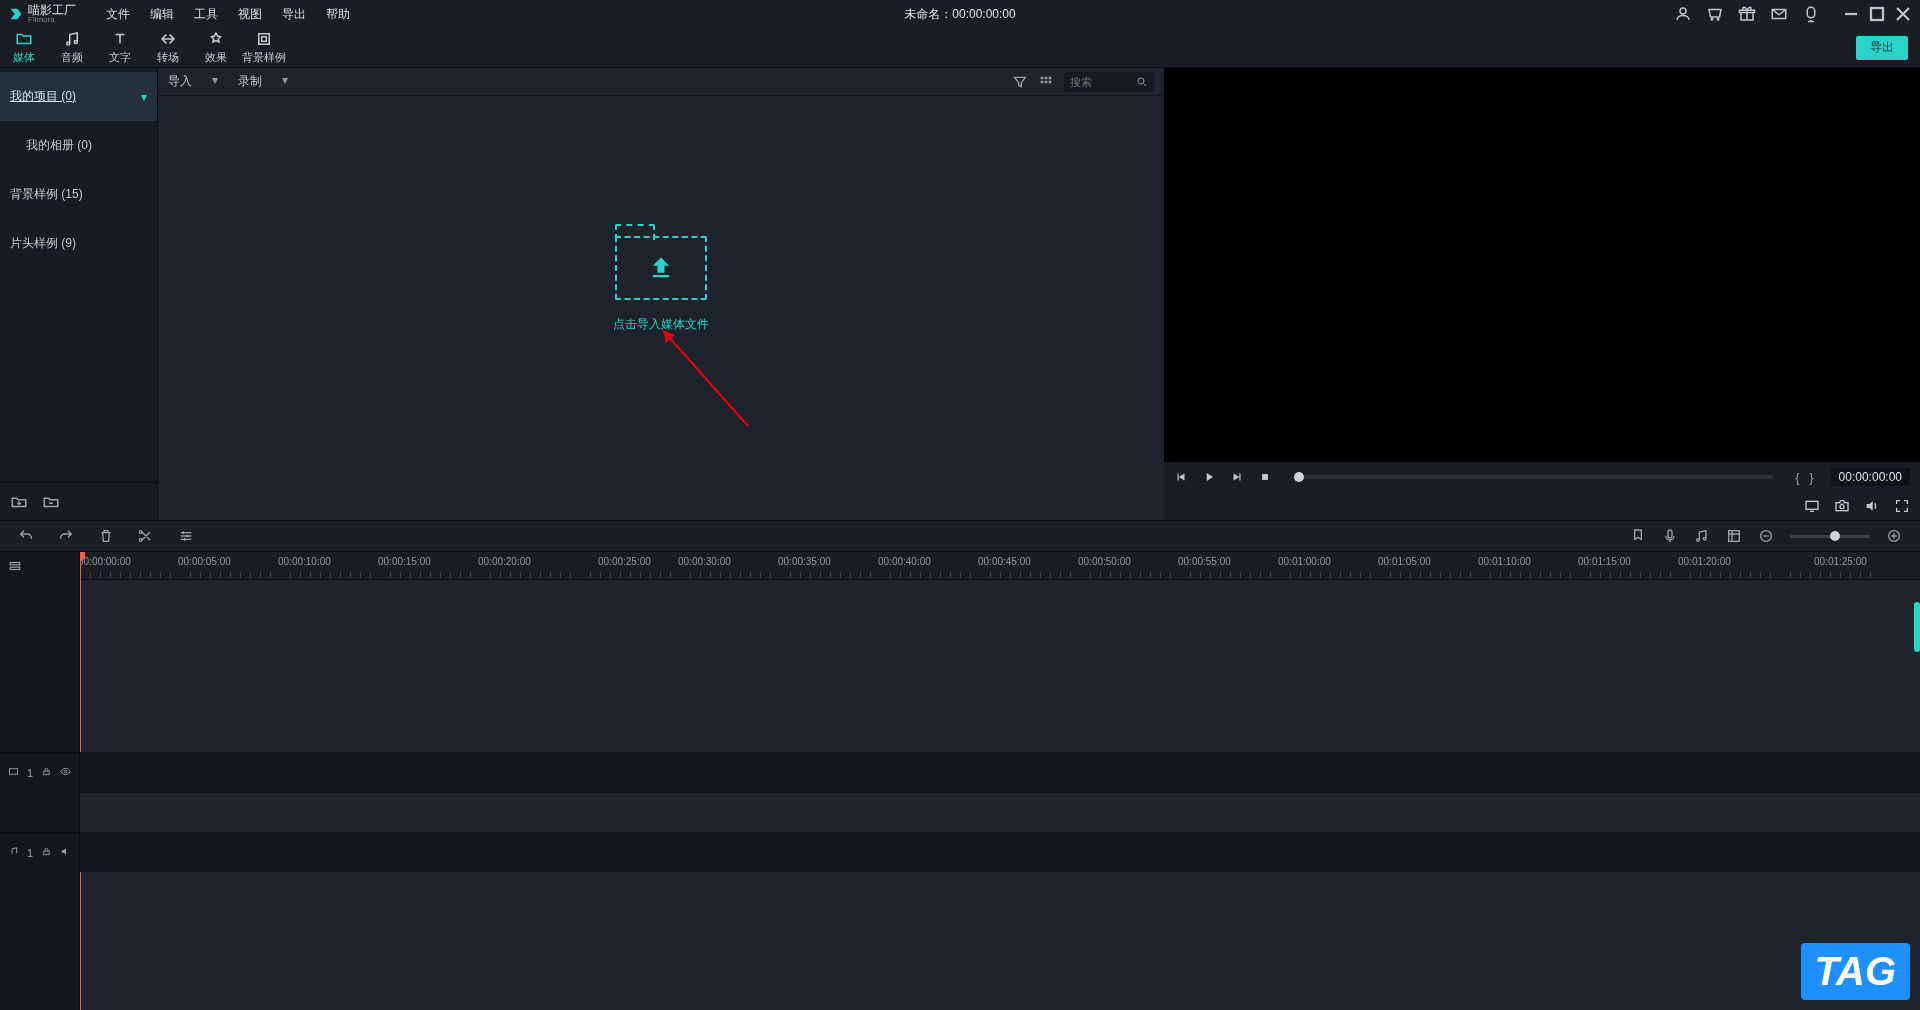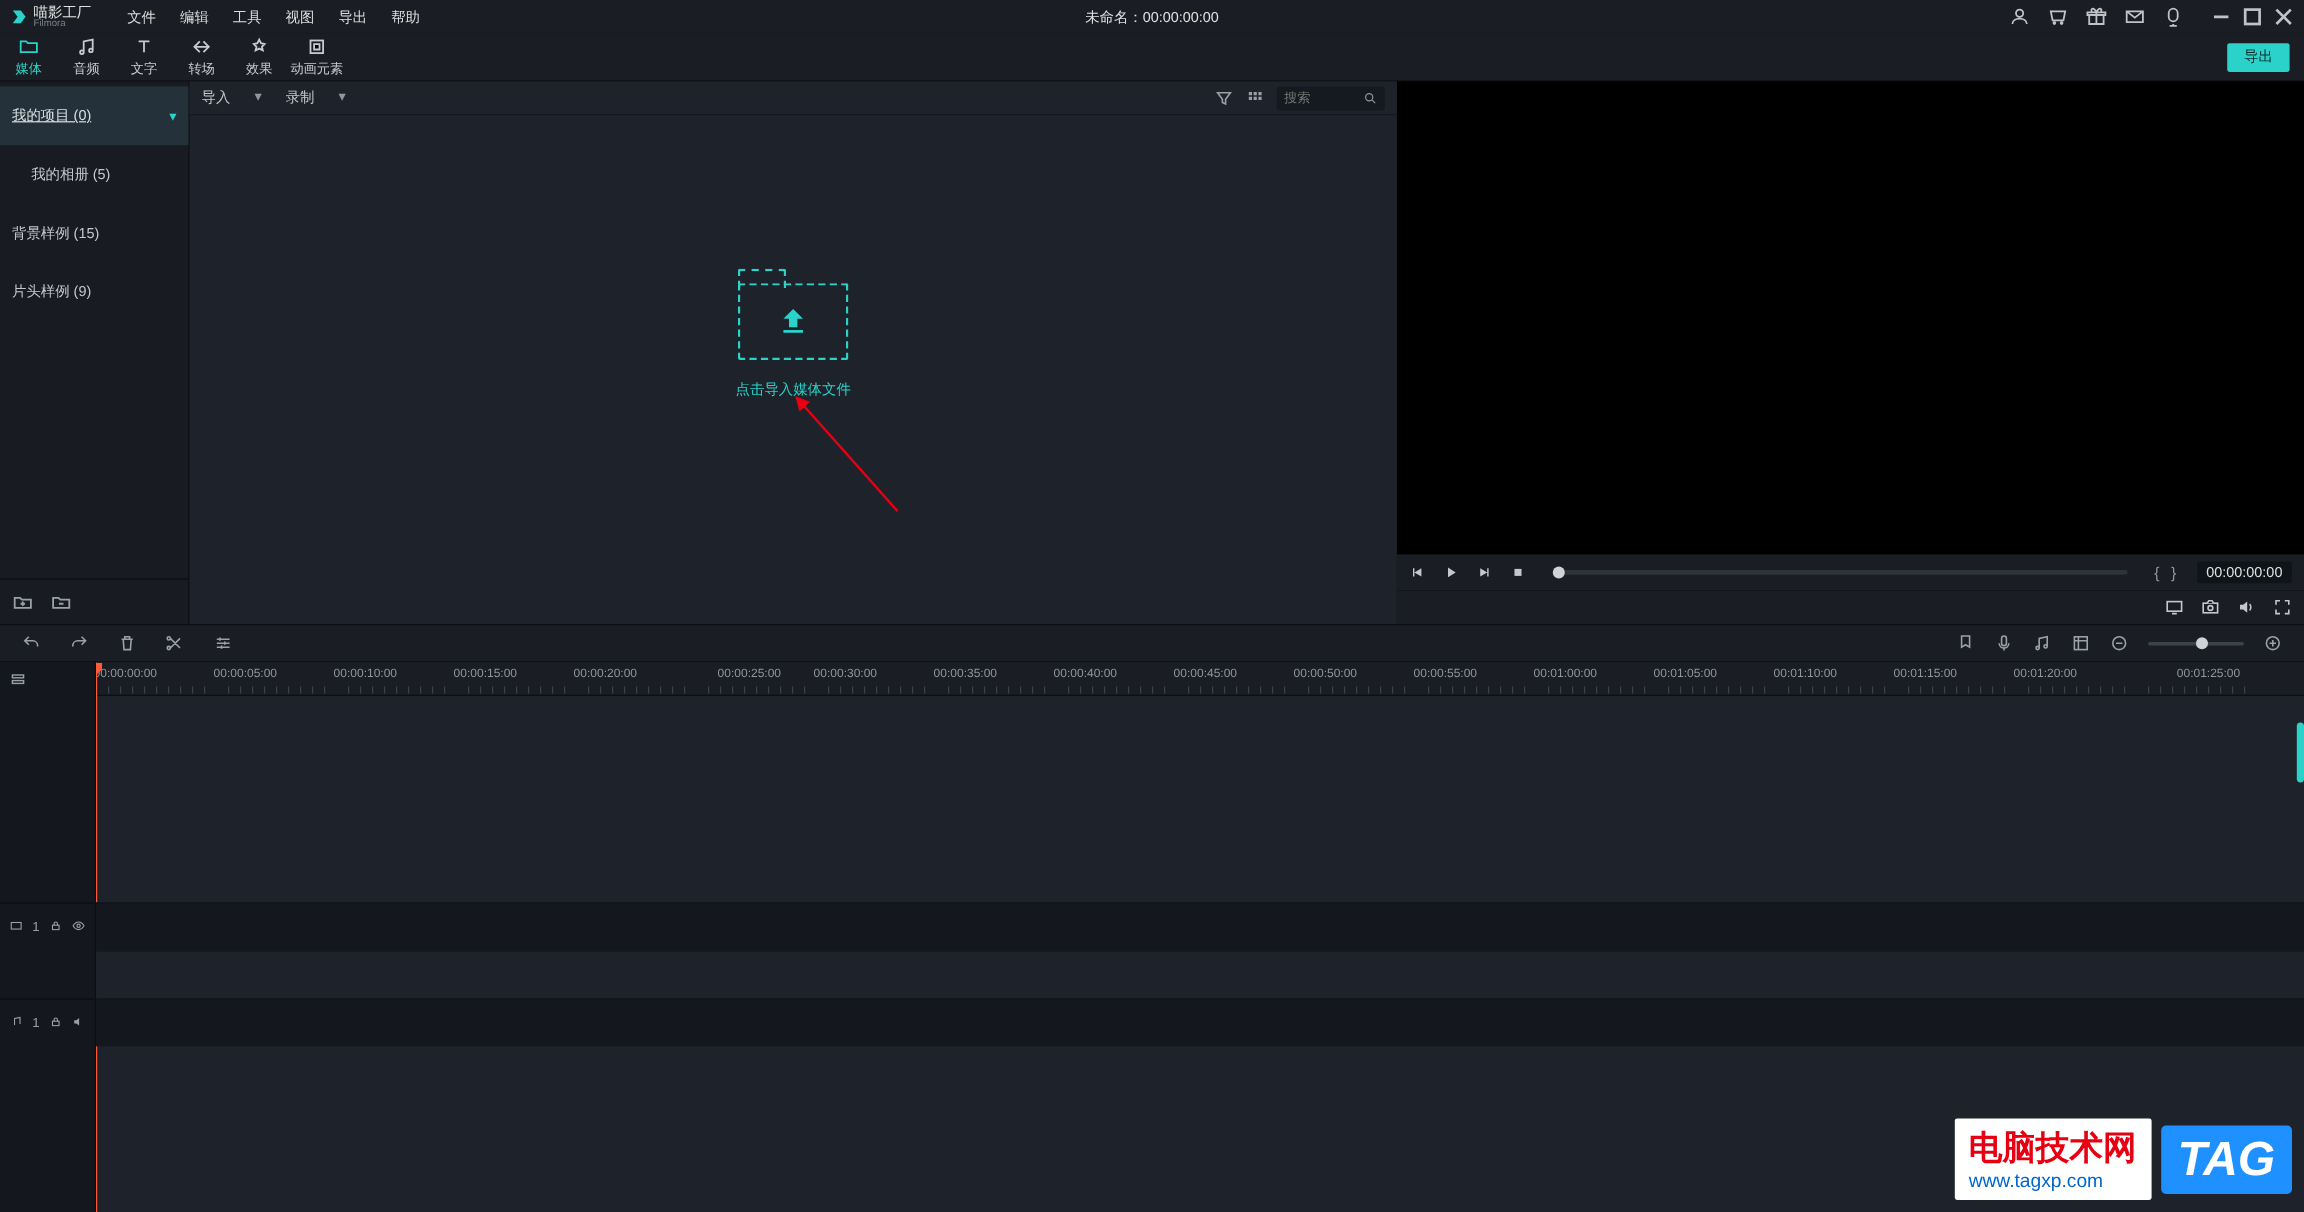--- a/index.html
+++ b/index.html
@@ -195,35 +195,35 @@
     <svg viewBox="0 0 24 24">
         <path fill="none" stroke="currentColor" stroke-width="2" d="M12 4l2 4 4 1-3 3 1 4-4-2-4 2 1-4-3-3 4-1z"></path>
       </svg>
     <span>效果</span>
   </div>
   <div class="tooltab">
     <svg viewBox="0 0 24 24">
         <rect x="5" y="5" width="14" height="14" fill="none" stroke="currentColor" stroke-width="2"></rect>
         <path stroke="currentColor" stroke-width="2" d="M9 9h6v6H9z"></path>
       </svg>
-    <span>动画元素</span>
+    <span>背景样例</span>
   </div>
   <div class="export-btn">导出</div>
 </div>
 
 <div class="main">
 
   <div class="left-panel">
     <div class="tree">
       <div class="tree-item sel">
         <span class="lbl">我的项目 (0)</span>
         <span class="tree-chevron">▾</span>
       </div>
       <div class="tree-item child">
-        <span>我的相册 (5)</span>
+        <span>我的相册 (0)</span>
       </div>
       <div class="tree-item">
         <span>背景样例 (15)</span>
       </div>
       <div class="tree-item">
         <span>片头样例 (9)</span>
       </div>
     </div>
     <div class="left-bottom">
       <span class="ico">
@@ -656,18 +656,14 @@
     <div class="tracks-area">
       <div class="track-lane"></div>
       <div class="track-row"></div>
       <div class="track-row" style="background:#1e232b"></div>
       <div class="track-row"></div>
     </div>
   </div>
 </div>
 
 <div class="watermark">
-  <div class="wm-text">
-    <div class="l1">电脑技术网</div>
-    <div class="l2">www.tagxp.com</div>
-  </div>
   <div class="wm-tag">TAG</div>
 </div>
 
 </body></html>

